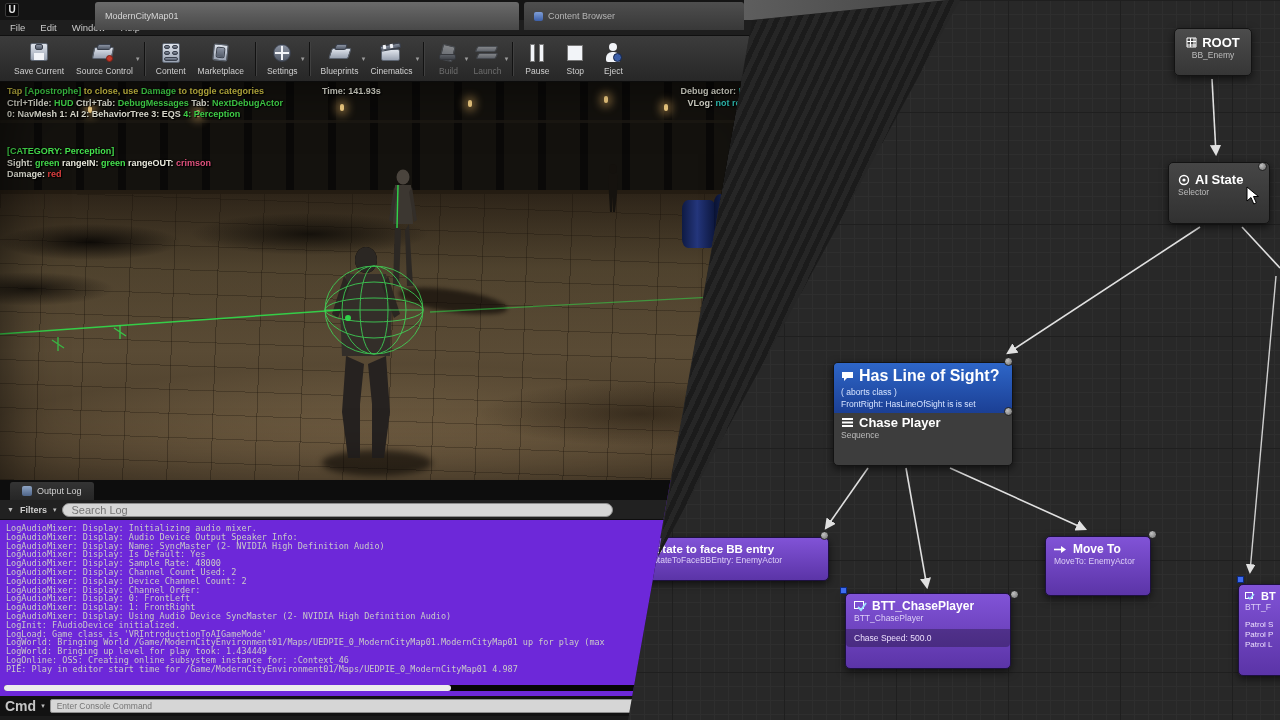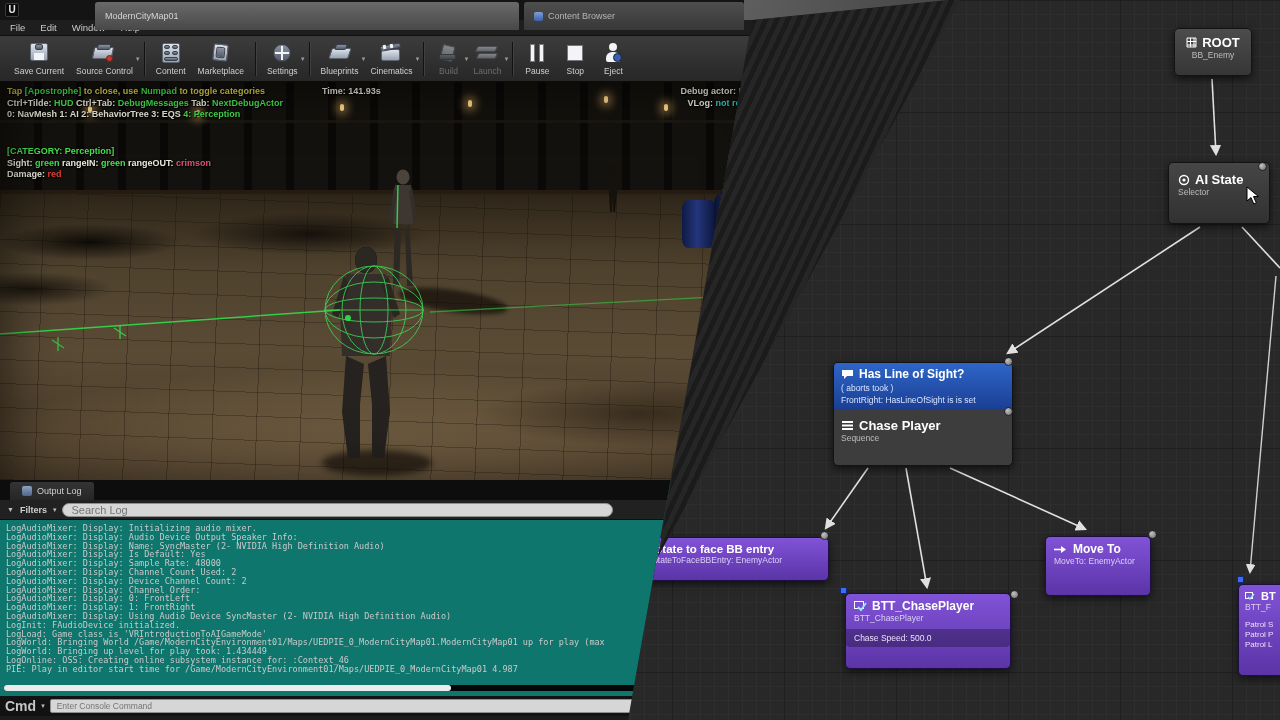--- a/index.html
+++ b/index.html
@@ -21,23 +21,23 @@
   .nd-title { font-weight:bold; display:flex; align-items:center; gap:5px; white-space:nowrap; }
   .nd-sub { font-size:8.5px; color:#bdbdbd; white-space:nowrap; }
   .node-root { left:1174px; top:28px; width:78px; height:48px; text-align:center;
     background:linear-gradient(#4c4c4c,#363636); padding-top:6px; }
   .node-root .nd-title { justify-content:center; font-size:13px; }
   .node-ai { left:1168px; top:162px; width:102px; height:62px;
     background:linear-gradient(#464646,#313131); padding:9px 9px; }
   .node-ai .nd-title { font-size:13px; }
   .node-comp { left:833px; top:362px; width:180px; height:104px; background:#3d3d3d; }
   .dec-sec { background:linear-gradient(#2e66c8,#1b3f94); border-radius:4px 4px 0 0; padding:4px 7px 4px; }
-  .dec-sec .nd-title { font-size:12px; }
+  .dec-sec .nd-title { font-size:16px; }
   .dec-line { font-size:8.5px; color:#d6e3ff; margin-top:2px; white-space:nowrap; }
-  .seq-sec { padding:9px 7px; }
+  .seq-sec { padding:2px 7px; }
   .seq-sec .nd-title { font-size:13px; }
   .node-purple { background:linear-gradient(#8153d7,#5b34a7); border-color:#1d1040; }
   .node-rotate { left:637px; top:537px; width:192px; height:44px; padding:5px 9px; }
   .node-rotate .nd-title { font-size:11.5px; }
   .node-move { left:1045px; top:536px; width:106px; height:60px; padding:5px 8px; }
   .node-move .nd-title { font-size:12px; }
   .node-btt { left:845px; top:593px; width:166px; height:76px; }
   .node-btt .hdr { padding:5px 8px 3px; }
   .node-btt .nd-title { font-size:12px; }
   .node-btt .nd-sub, .node-purple .nd-sub { color:#ddd0f7; }
@@ -118,21 +118,21 @@
   .hud { position:absolute; font-size:9px; font-weight:bold; line-height:11.5px;
     text-shadow:1px 1px 1px #000, 0 0 2px #000; color:#e9e9dc; white-space:nowrap; }
   .hud-tl { left:7px; top:4px; color:#ded04a; }
   .hud .w { color:#e9e9dc; } .hud .g { color:#46e14e; } .hud .y { color:#ded04a; }
   .hud .r { color:#e04040; } .hud .c { color:#35d6c9; } .hud .pk { color:#e0527d; }
   .hud-time { left:322px; top:4px; }
   .hud-dbg { right:10px; top:4px; text-align:right; }
   .hud-cat { left:7px; top:64px; }
 
   
-  .log-panel { position:absolute; top:480px; left:0; width:770px; height:216px; background:#0f766e; }
+  .log-panel { position:absolute; top:480px; left:0; width:770px; height:216px; background:#6d28d9; }
   .log-tabrow { height:20px; background:#0d0d0d; display:flex; align-items:flex-end; }
   .log-tab { margin-left:10px; height:18px; background:linear-gradient(#343434,#262626);
     border-radius:3px 3px 0 0; display:flex; align-items:center; padding:0 12px; gap:5px;
     font-size:9px; color:#cdcdcd; }
   .log-doc { width:10px; height:10px; background:linear-gradient(#8fa5c4,#4e6488); border-radius:2px; flex:none; }
   .log-filterrow { height:20px; background:#212121; display:flex; align-items:center; padding:0 7px; gap:6px;
     border-bottom:1px solid #0e0e0e; }
   .filters-lbl { font-size:9px; color:#cfcfcf; font-weight:bold; }
   .tri { font-size:7px; color:#bbb; }
   .search-input { flex:1; height:14px; background:#d6d6d6; border:1px solid #8e8e8e; border-radius:7px;
@@ -199,21 +199,21 @@
   <div class="bt-node node-comp">
     <div class="dec-sec">
       <div class="nd-title">
         <span class="nicon">
           <svg width="13" height="11">
               <path d="M1,1h11v6h-6l-3,3v-3h-2z" fill="#fff"></path>
             </svg>
         </span>
         <span>Has Line of Sight?</span>
       </div>
-      <div class="dec-line">( aborts took )</div>
+      <div class="dec-line">( aborts class )</div>
       <div class="dec-line">FrontRight: HasLineOfSight is is set</div>
     </div>
     <div class="seq-sec">
       <div class="nd-title">
         <span class="nicon">
           <svg width="13" height="11">
               <path d="M1,2h11 M1,5.5h11 M1,9h11" stroke="#fff" stroke-width="2"></path>
             </svg>
         </span>
         <span>Chase Player</span>
@@ -483,21 +483,21 @@
           <path d="M0,252 L340,228" opacity=".85"></path>
           <path d="M430,230 L770,212" opacity=".5"></path>
           <path d="M398,103 L397,146" opacity=".9"></path>
           <path d="M114,246 L126,254 M120,243 L120,257" opacity=".8"></path>
           <path d="M52,258 L64,266 M58,255 L58,269" opacity=".7"></path>
         </g>
         <circle cx="348" cy="236" r="3" fill="#2fe54c" opacity=".9"></circle>
       </svg>
 
       <div class="hud hud-tl">
-        <div><span class="y">Tap </span><span class="g">[Apostrophe]</span><span class="y"> to close, use </span><span class="g">Numpad</span><span class="y"> to toggle categories</span></div>
+        <div><span class="y">Tap </span><span class="g">[Apostrophe]</span><span class="y"> to close, use </span><span class="g">Damage</span><span class="y"> to toggle categories</span></div>
         <div><span class="w">Ctrl+Tilde: </span><span class="g">HUD</span><span class="w">  Ctrl+Tab: </span><span class="g">DebugMessages</span><span class="w">  Tab: </span><span class="g">NextDebugActor</span></div>
         <div><span class="w">0: NavMesh  1: AI  2: BehaviorTree  3: EQS  </span><span class="g">4: Perception</span></div>
       </div>
       <div class="hud hud-time">Time: 141.93s</div>
       <div class="hud hud-dbg">
         <div><span class="w">Debug actor: </span><span class="c">Pede</span></div>
         <div><span class="w">VLog: </span><span class="c">not record</span></div>
       </div>
       <div class="hud hud-cat">
         <div class="g">[CATEGORY: Perception]</div>

